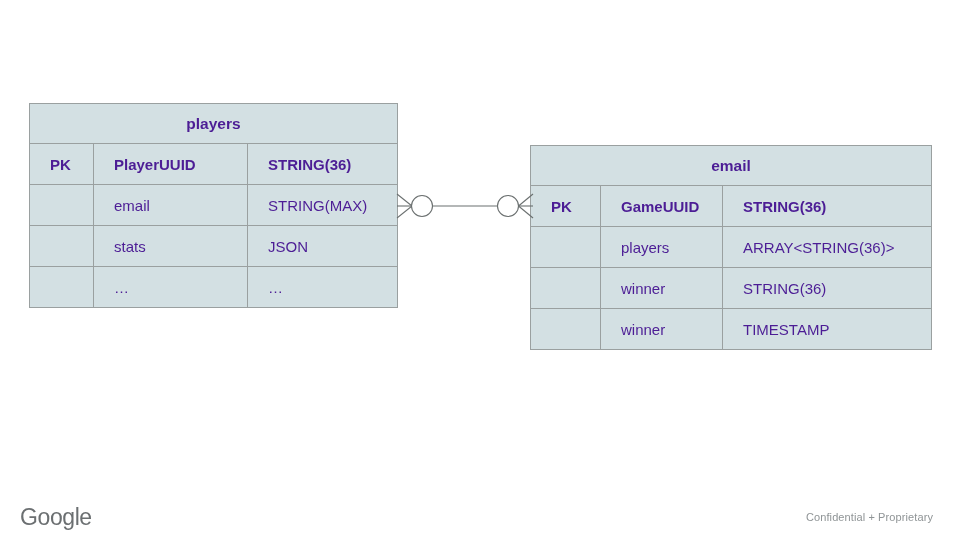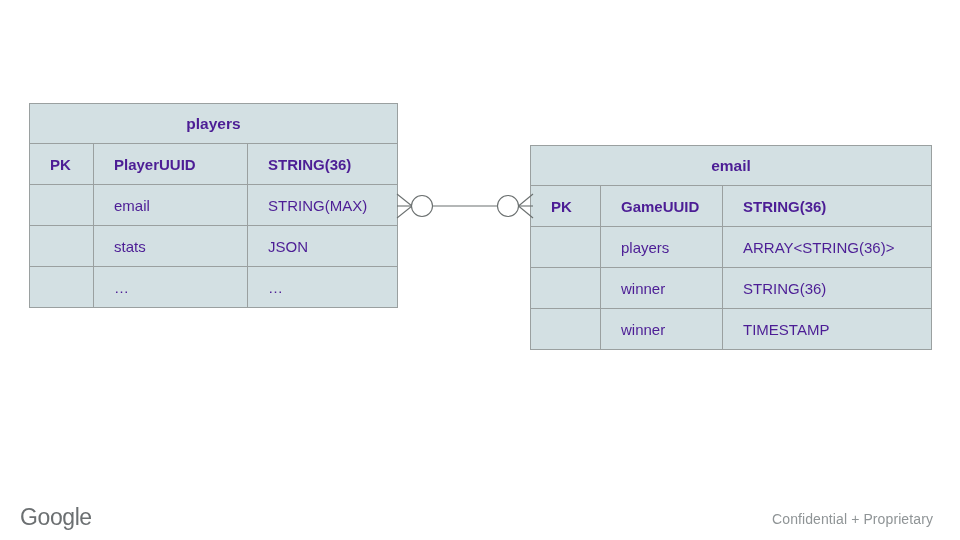--- a/index.html
+++ b/index.html
@@ -94,21 +94,21 @@
     position: absolute;
     left: 20px;
     top: 503px;
     width: 100px;
     height: 30px;
   }
   #footer-note {
     position: absolute;
     right: 27px;
     top: 511px;
-    font-size: 14px;
+    font-size: 11px;
     color: #8f9496;
     letter-spacing: 0.1px;
     white-space: nowrap;
     text-align: right;
   }
 </style>
 </head>
 <body>
 
 <div id="slide">

